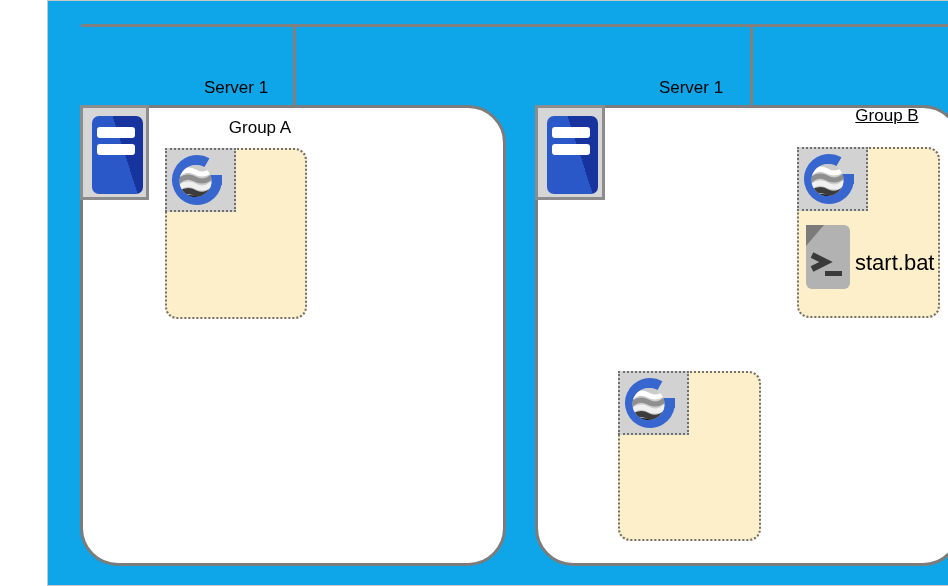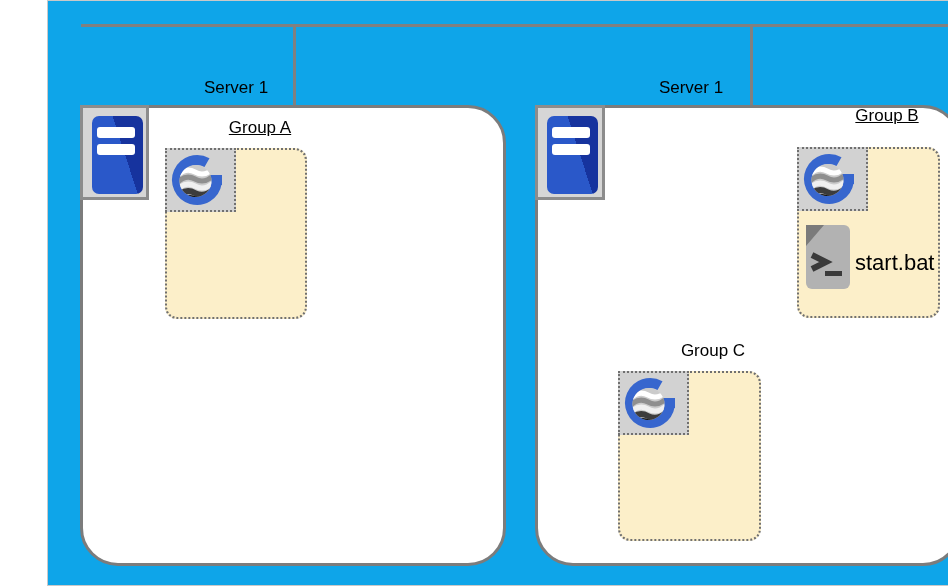--- a/index.html
+++ b/index.html
@@ -62,21 +62,21 @@
     </div>
   </div>
 
   <div class="abs host-icon" style="left:487px;top:104px;width:70px;height:95px;">
     <div class="tower">
       <div class="slot s1"></div>
       <div class="slot s2"></div>
     </div>
   </div>
 
-  <div class="abs lbl" style="left:142px;top:116px;width:140px;text-decoration:underline;">Group A</div>
+  <div class="abs lbl" style="left:142px;top:116px;width:140px;">Group A</div>
   <div class="abs group-box" style="left:117px;top:147px;width:142px;height:171px;"></div>
   <div class="abs gw-icon" style="left:117px;top:147px;width:71px;height:64px;">
     <svg width="62" height="56" viewBox="0 0 62 56">
       <defs>
           <clipPath id="ballA">
             <circle cx="25.5" cy="29" r="16"></circle>
           </clipPath>
         </defs>
       <path d="M37 10.7 A20 20 0 1 0 46.7 31.5" fill="none" stroke="#3766ce" stroke-width="10"></path>
       <rect x="27" y="23" width="25" height="10" fill="#3766ce"></rect>
@@ -116,21 +116,20 @@
   <div class="abs" style="left:757px;top:223px;width:46px;height:66px;">
     <svg width="46" height="66" viewBox="0 0 46 66">
       <rect x="1" y="1" width="44" height="64" rx="6" fill="#b2b2b2"></rect>
       <path d="M1 1 L19 1 L1 22 Z" fill="#7b7b7b"></path>
       <path d="M7 31 L21 38 L7 45" fill="none" stroke="#3a3a3a" stroke-width="6"></path>
       <rect x="20" y="47" width="17" height="5" fill="#3a3a3a"></rect>
     </svg>
   </div>
   <div class="abs file-lbl" style="left:807px;top:251px;">start.bat</div>
 
-  <div class="abs lbl" style="left:595px;top:339px;width:140px;">Group C</div>
   <div class="abs group-box" style="left:570px;top:370px;width:143px;height:170px;"></div>
   <div class="abs gw-icon" style="left:570px;top:370px;width:71px;height:64px;">
     <svg width="62" height="56" viewBox="0 0 62 56">
       <defs>
           <clipPath id="ballC">
             <circle cx="25.5" cy="29" r="16"></circle>
           </clipPath>
         </defs>
       <path d="M37 10.7 A20 20 0 1 0 46.7 31.5" fill="none" stroke="#3766ce" stroke-width="10"></path>
       <rect x="27" y="23" width="25" height="10" fill="#3766ce"></rect>

